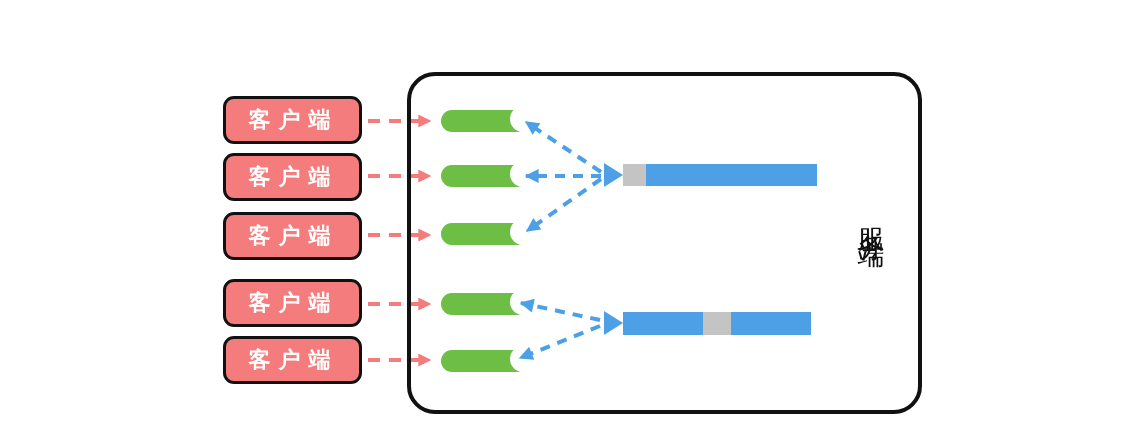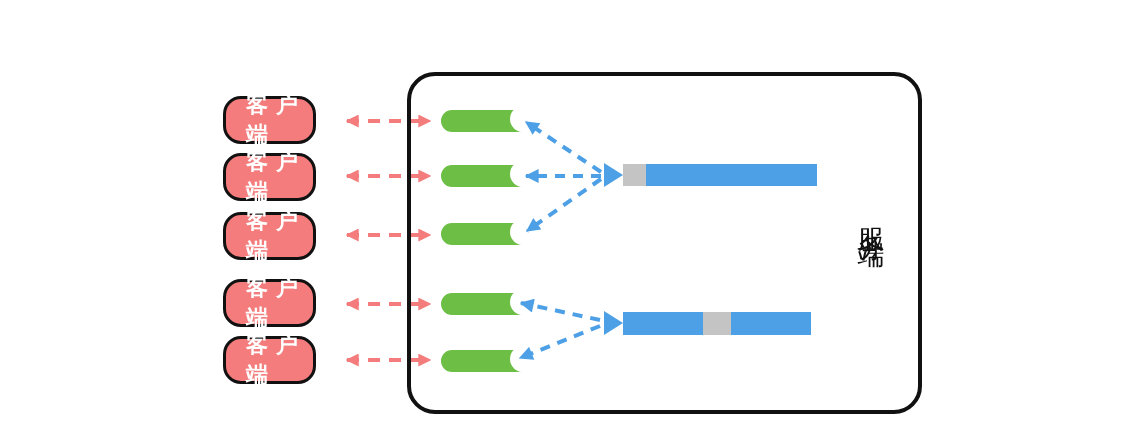--- a/index.html
+++ b/index.html
@@ -14,30 +14,30 @@
   html,body{margin:0;padding:0;background:var(--bg);}
   .canvas{
     position:relative;
     width:1135px;height:448px;
     background:var(--bg);
     font-family:"DejaVu Sans","Liberation Sans",sans-serif;
     overflow:hidden;
   }
   .client-box{
     position:absolute;
-    left:223px;width:93px;height:48px;
+    left:223px;width:139px;height:48px;
     box-sizing:border-box;
     background:var(--salmon);
     border:3px solid var(--ink);
-    border-radius:18px;
+    border-radius:11px;
     display:flex;align-items:center;justify-content:center;
     color:var(--label);
     font-size:22px;font-weight:700;
     letter-spacing:8px;
-    padding-left:20px;
+    padding-left:2px;
     z-index:2;
   }
   .cb1{top:96px}.cb2{top:153px}.cb3{top:212px}.cb4{top:279px}.cb5{top:336px}
   .server-box{
     position:absolute;
     left:407px;top:72px;width:515px;height:342px;
     box-sizing:border-box;
     background:transparent;
     border:4px solid var(--ink);
     border-radius:28px;

